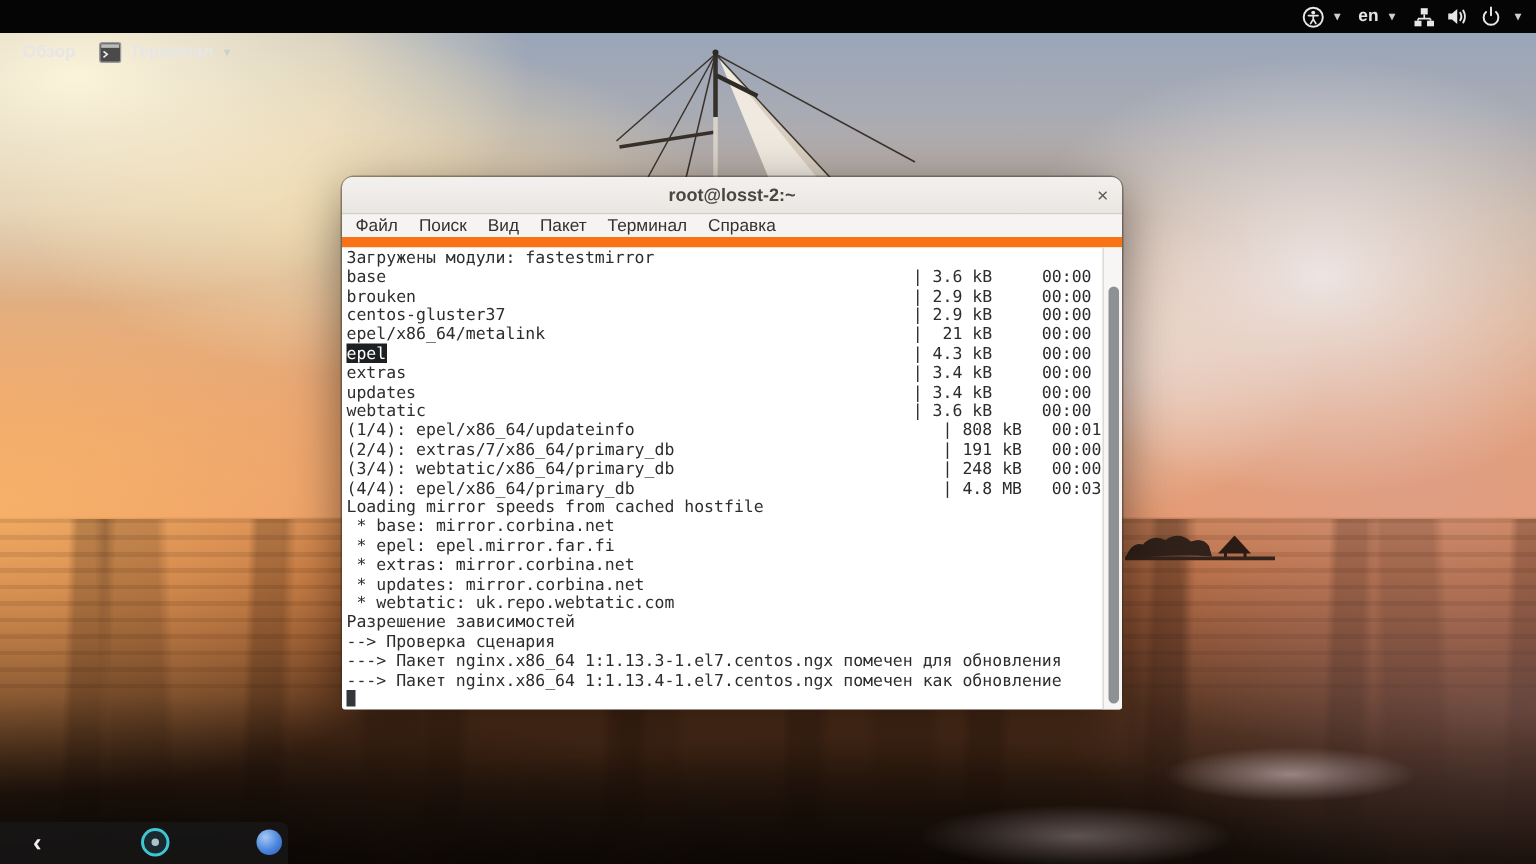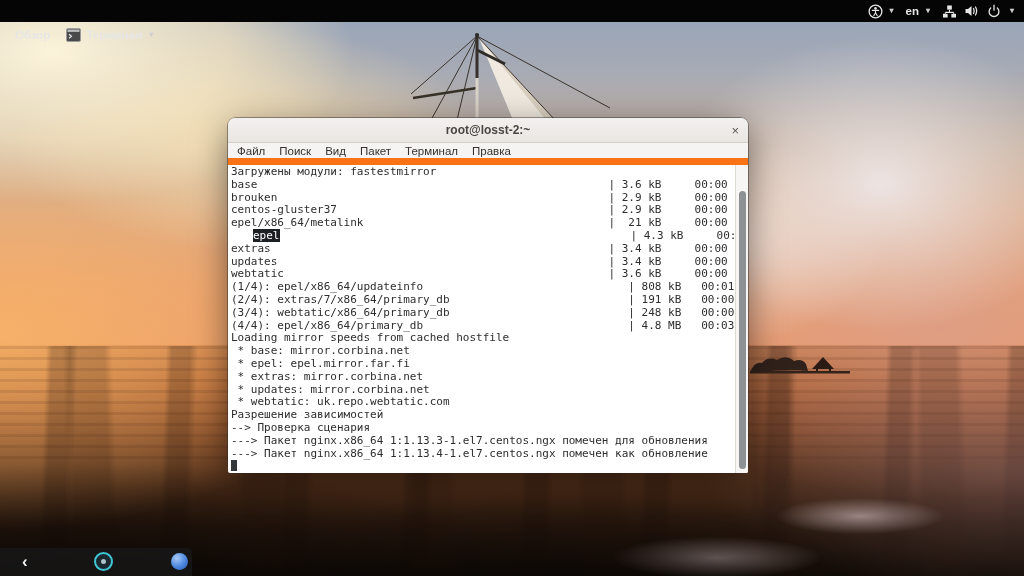--- a/index.html
+++ b/index.html
@@ -59,21 +59,21 @@
   .close-btn{position:absolute;right:9px;top:50%;transform:translateY(-50%);
     color:#5f5b55;font-size:13px;line-height:1;cursor:default;}
   .menubar{height:15px;background:var(--menubar-bg,#f5f4f2);display:flex;align-items:center;
     font-size:11.5px;color:#35322d;padding-left:2px;border-bottom:7px solid #f97316;}
   .menu-item{padding:0 7px;}
   .term{position:relative;height:308px;background:var(--terminal-bg,#fff);
     overflow:hidden;border-radius:0 0 2px 2px;}
   .term-out{font-family:"DejaVu Sans Mono",monospace;font-size:11px;line-height:12.8px;
     color:var(--terminal-fg,#2d2d2d);white-space:pre;padding:1px 12px 0 3px;}
   .tline{height:12.8px;}
-  .hl{background:var(--selection-bg,#1d2023);color:var(--selection-fg,#fff);margin-left:22px;}
+  .hl{background:var(--selection-bg,#1d2023);color:var(--selection-fg,#fff);}
   .cursor{display:inline-block;width:6.3px;height:11px;background:#33373a;vertical-align:-1px;}
   .scrollbar{position:absolute;top:0;right:0;bottom:0;width:12px;
     background:#f7f6f4;border-left:1px solid #ddd9d3;}
   .sb-thumb{position:absolute;top:26px;right:2px;width:7px;height:278px;
     background:#8d9194;border-radius:3.5px;}
 
   
   .dock{position:absolute;left:0;bottom:0;width:192px;height:28px;
     background:rgba(24,24,24,.8);border-top-right-radius:5px;z-index:40;}
   .dock-chevron{position:absolute;left:22px;top:3px;color:#f0f0f0;
@@ -184,21 +184,21 @@
     <div class="titlebar">
       <span class="win-title">root@losst-2:~</span>
       <span class="close-btn">×</span>
     </div>
     <div class="menubar">
         <span class="menu-item">Файл</span>
         <span class="menu-item">Поиск</span>
         <span class="menu-item">Вид</span>
         <span class="menu-item">Пакет</span>
         <span class="menu-item">Терминал</span>
-        <span class="menu-item">Правка</span>
+        <span class="menu-item">Справка</span>
       </div>
     <div class="term">
       <div class="term-out"><div class="tline">Загружены модули: fastestmirror</div><div class="tline"><span>base</span><span>                                                     | 3.6 kB     00:00</span></div><div class="tline"><span>brouken</span><span>                                                  | 2.9 kB     00:00</span></div><div class="tline"><span>centos-gluster37</span><span>                                         | 2.9 kB     00:00</span></div><div class="tline"><span>epel/x86_64/metalink</span><span>                                     |  21 kB     00:00</span></div><div class="tline"><span class="hl">epel</span><span>                                                     | 4.3 kB     00:00</span></div><div class="tline"><span>extras</span><span>                                                   | 3.4 kB     00:00</span></div><div class="tline"><span>updates</span><span>                                                  | 3.4 kB     00:00</span></div><div class="tline"><span>webtatic</span><span>                                                 | 3.6 kB     00:00</span></div><div class="tline"><span>(1/4): epel/x86_64/updateinfo</span><span>                               | 808 kB   00:01</span></div><div class="tline"><span>(2/4): extras/7/x86_64/primary_db</span><span>                           | 191 kB   00:00</span></div><div class="tline"><span>(3/4): webtatic/x86_64/primary_db</span><span>                           | 248 kB   00:00</span></div><div class="tline"><span>(4/4): epel/x86_64/primary_db</span><span>                               | 4.8 MB   00:03</span></div><div class="tline">Loading mirror speeds from cached hostfile</div><div class="tline"> * base: mirror.corbina.net</div><div class="tline"> * epel: epel.mirror.far.fi</div><div class="tline"> * extras: mirror.corbina.net</div><div class="tline"> * updates: mirror.corbina.net</div><div class="tline"> * webtatic: uk.repo.webtatic.com</div><div class="tline">Разрешение зависимостей</div><div class="tline">--&gt; Проверка сценария</div><div class="tline">---&gt; Пакет nginx.x86_64 1:1.13.3-1.el7.centos.ngx помечен для обновления</div><div class="tline">---&gt; Пакет nginx.x86_64 1:1.13.4-1.el7.centos.ngx помечен как обновление</div><div class="tline"><span class="cursor"></span></div></div>
       <div class="scrollbar">
         <div class="sb-thumb"></div>
       </div>
     </div>
   </div>
 
   <div class="dock">

